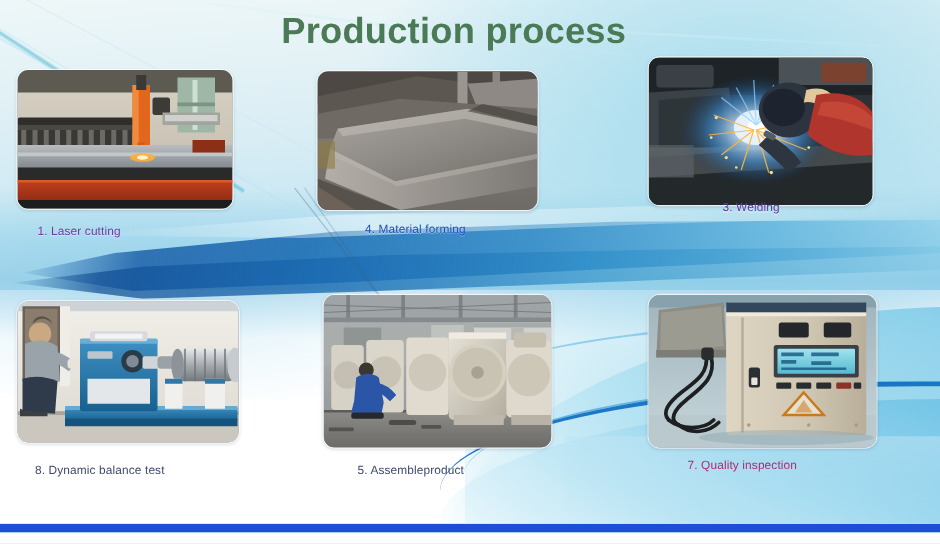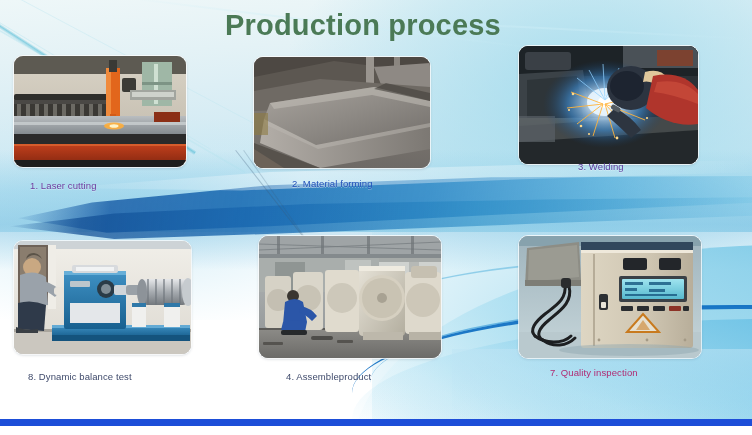--- a/index.html
+++ b/index.html
@@ -594,19 +594,19 @@
         <path d="M16,100 C26,108 44,108 52,100"></path>
         <path d="M24,104 C34,112 48,110 56,102"></path>
       </g>
       <rect x="42" y="42" width="10" height="10" rx="3" fill="#2a2c2e"></rect>
 
       <ellipse cx="110" cy="114" rx="70" ry="6" fill="#8fa7b0" opacity=".45"></ellipse>
     </svg>
   </div>
 
   <div class="caption" id="cap-1">1. Laser cutting</div>
-  <div class="caption" id="cap-2">2. Material forming</div>
+  <div class="caption" id="cap-2">4. Material forming</div>
   <div class="caption" id="cap-3">3. Welding</div>
   <div class="caption" id="cap-4">8. Dynamic balance test</div>
-  <div class="caption" id="cap-5">4. Assembleproduct</div>
+  <div class="caption" id="cap-5">5. Assembleproduct</div>
   <div class="caption" id="cap-6">7. Quality inspection</div>
 
 </div>
 
 </body></html>

